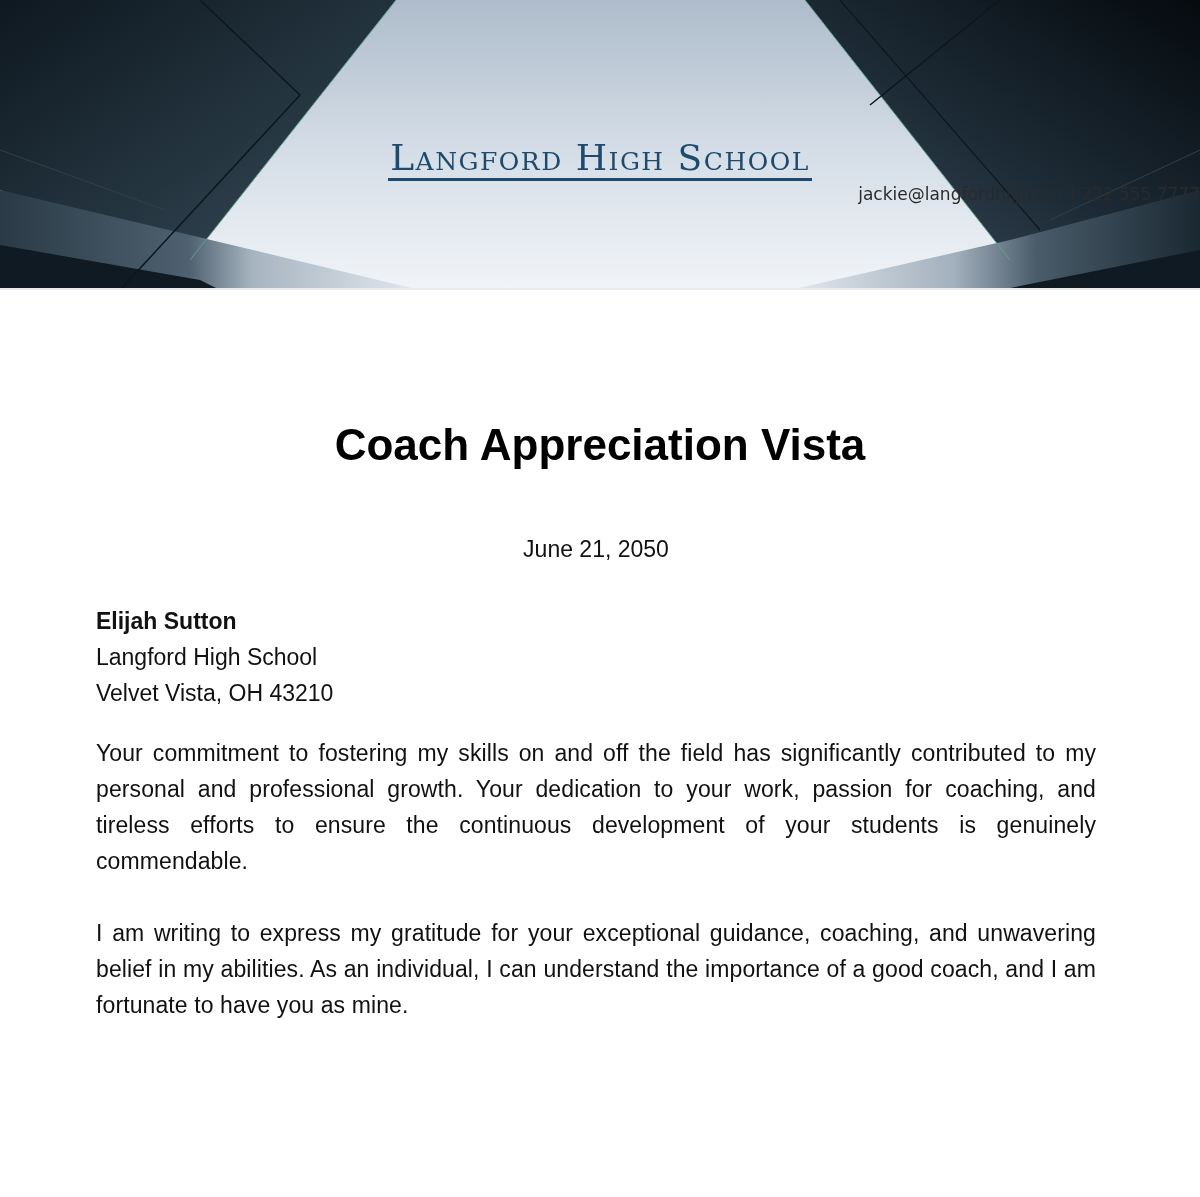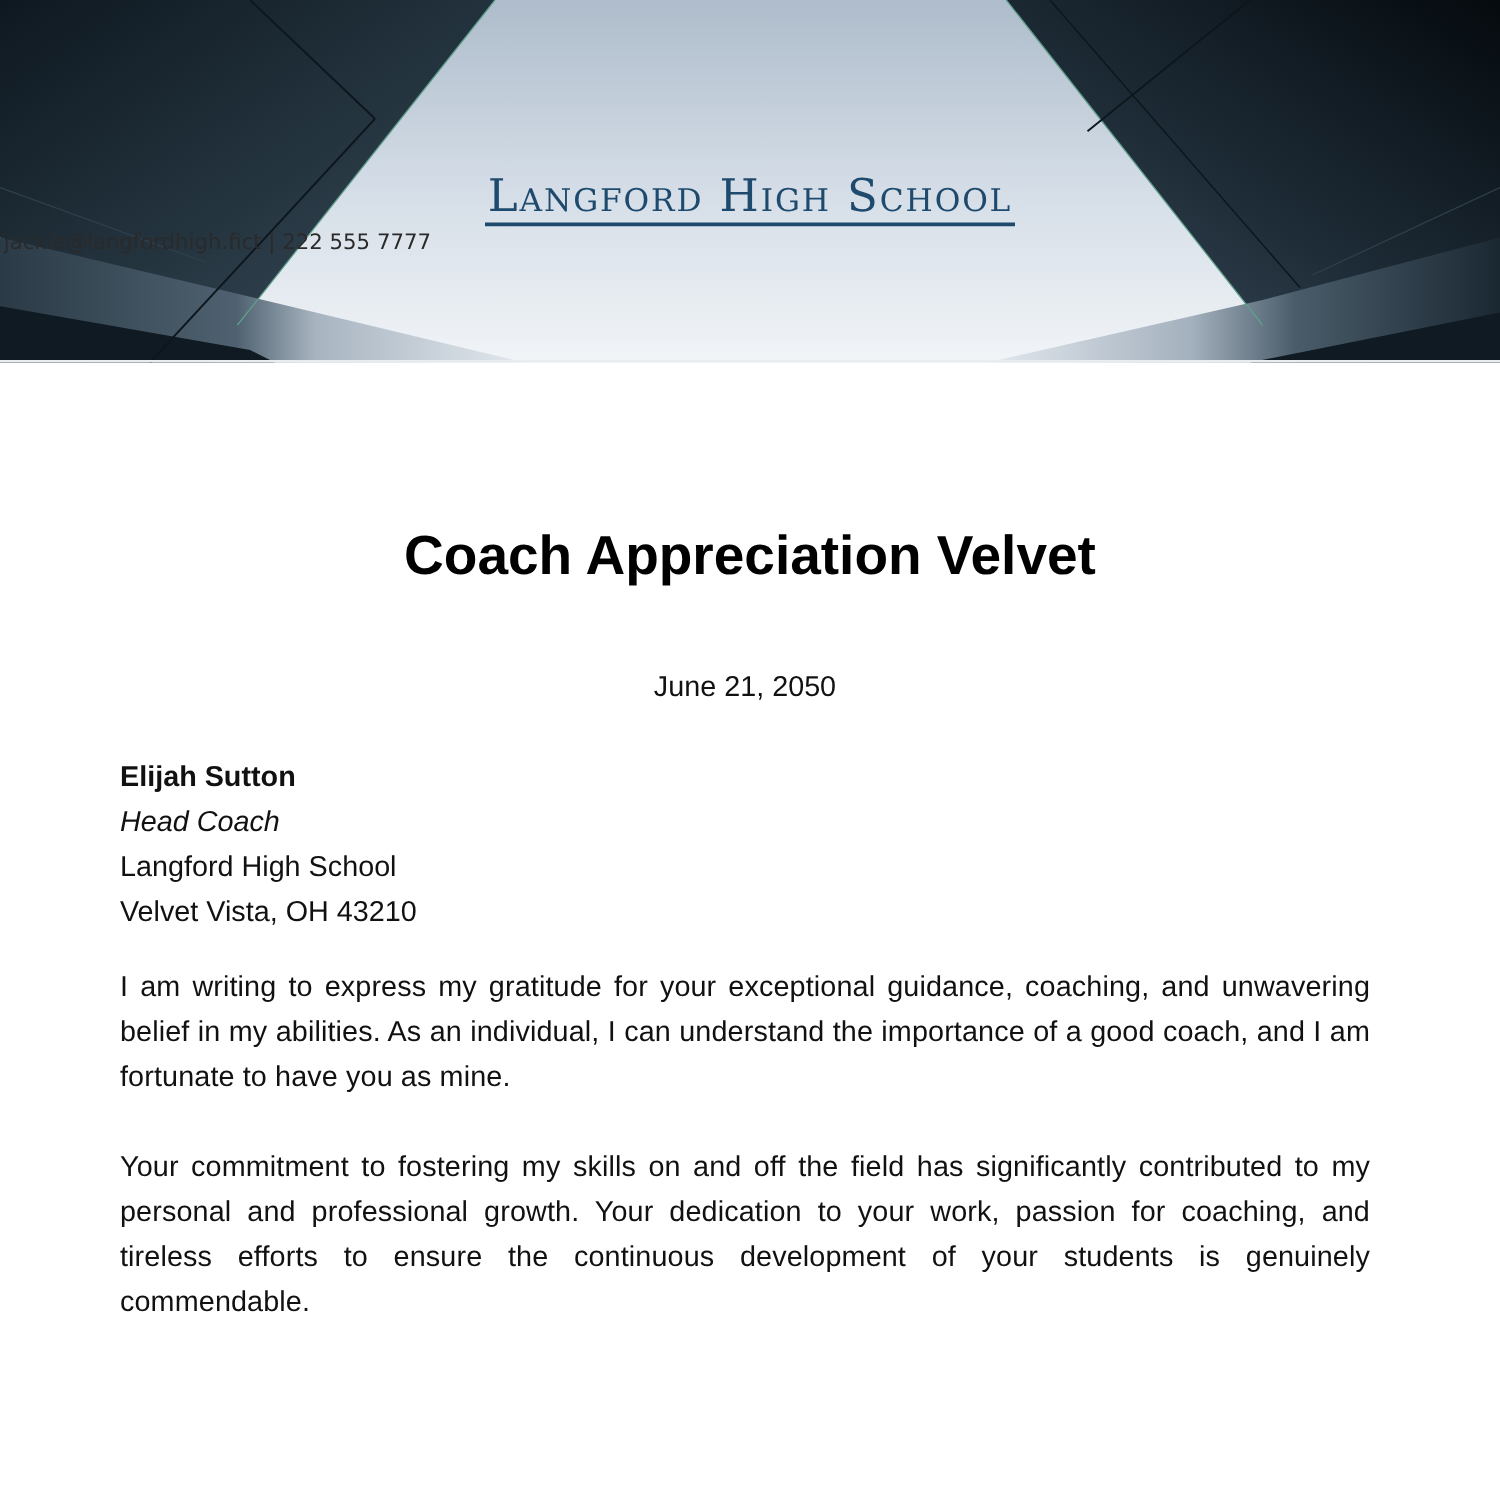--- a/index.html
+++ b/index.html
@@ -51,23 +51,23 @@
       font-variant: small-caps;
     }
     .school-name span.inner {
       display: inline-block;
       border-bottom: 3px solid #1e4a6e;
       padding: 0 2px 0 2px;
       line-height: 40px;
     }
     .school-contact {
       position: absolute;
-      left: 3px; right: 0;
+      left: 14px; right: 0;
       top: 184px;
-      text-align: left;
+      text-align: right;
       font-family: "DejaVu Sans", "Liberation Sans", sans-serif;
       font-size: 17px;
       color: #2a2a2a;
       letter-spacing: 0;
     }
 
     
     .doc-title {
       position: absolute;
       left: 0; right: 0;
@@ -157,28 +157,27 @@
   </svg>
 
   <div class="banner-content">
     <div class="school-name">
       <span class="inner">Langford High School</span>
     </div>
     <div class="school-contact">jackie@langfordhigh.fict | 222 555 7777</div>
   </div>
 </div>
 
-<h1 class="doc-title">Coach Appreciation Velvet</h1>
+<h1 class="doc-title">Coach Appreciation Vista</h1>
 
 <div class="letter">
   <p class="date">June 21, 2050</p>
 
   <div class="recipient">
     <p class="name">Elijah Sutton</p>
-    <p class="role">Head Coach</p>
     <p>Langford High School</p>
     <p>Velvet Vista, OH 43210</p>
   </div>
 
 
+  <p class="para">Your commitment to fostering my skills on and off the field has significantly contributed to my personal and professional growth. Your dedication to your work, passion for coaching, and tireless efforts to ensure the continuous development of your students is genuinely commendable.</p>
   <p class="para">I am writing to express my gratitude for your exceptional guidance, coaching, and unwavering belief in my abilities. As an individual, I can understand the importance of a good coach, and I am fortunate to have you as mine.</p>
-  <p class="para">Your commitment to fostering my skills on and off the field has significantly contributed to my personal and professional growth. Your dedication to your work, passion for coaching, and tireless efforts to ensure the continuous development of your students is genuinely commendable.</p>
 </div>
 
 </body></html>

